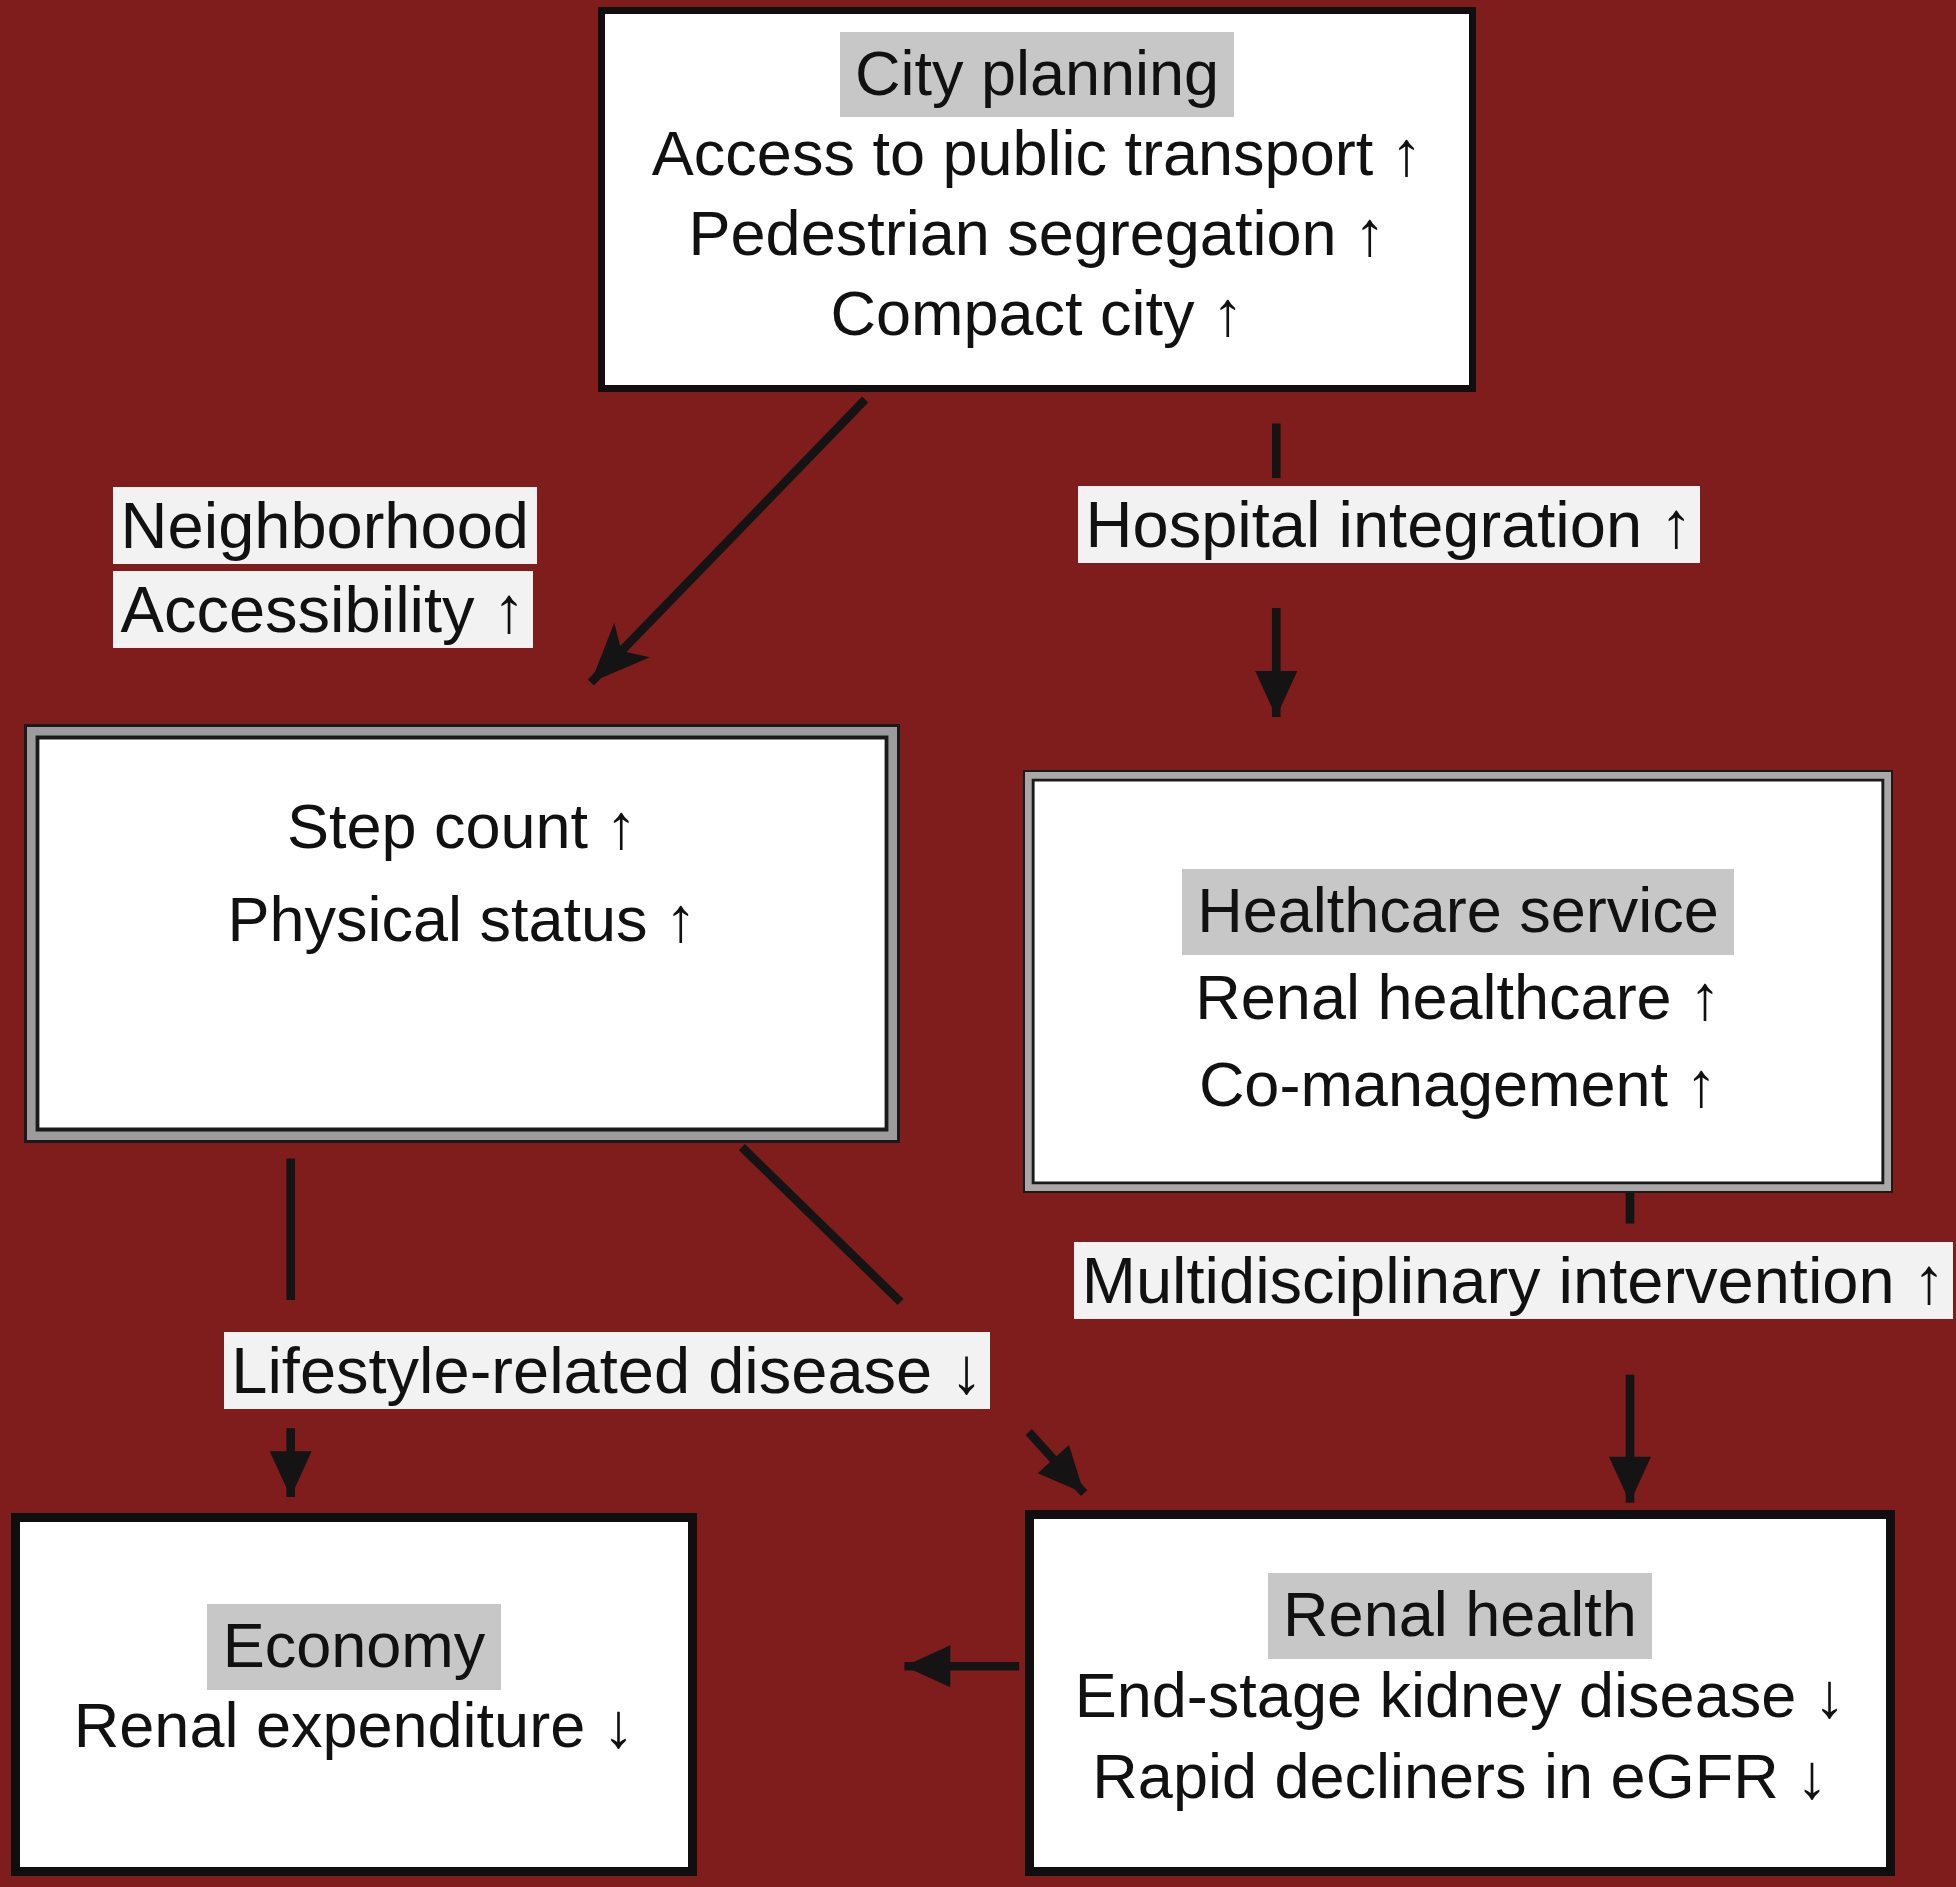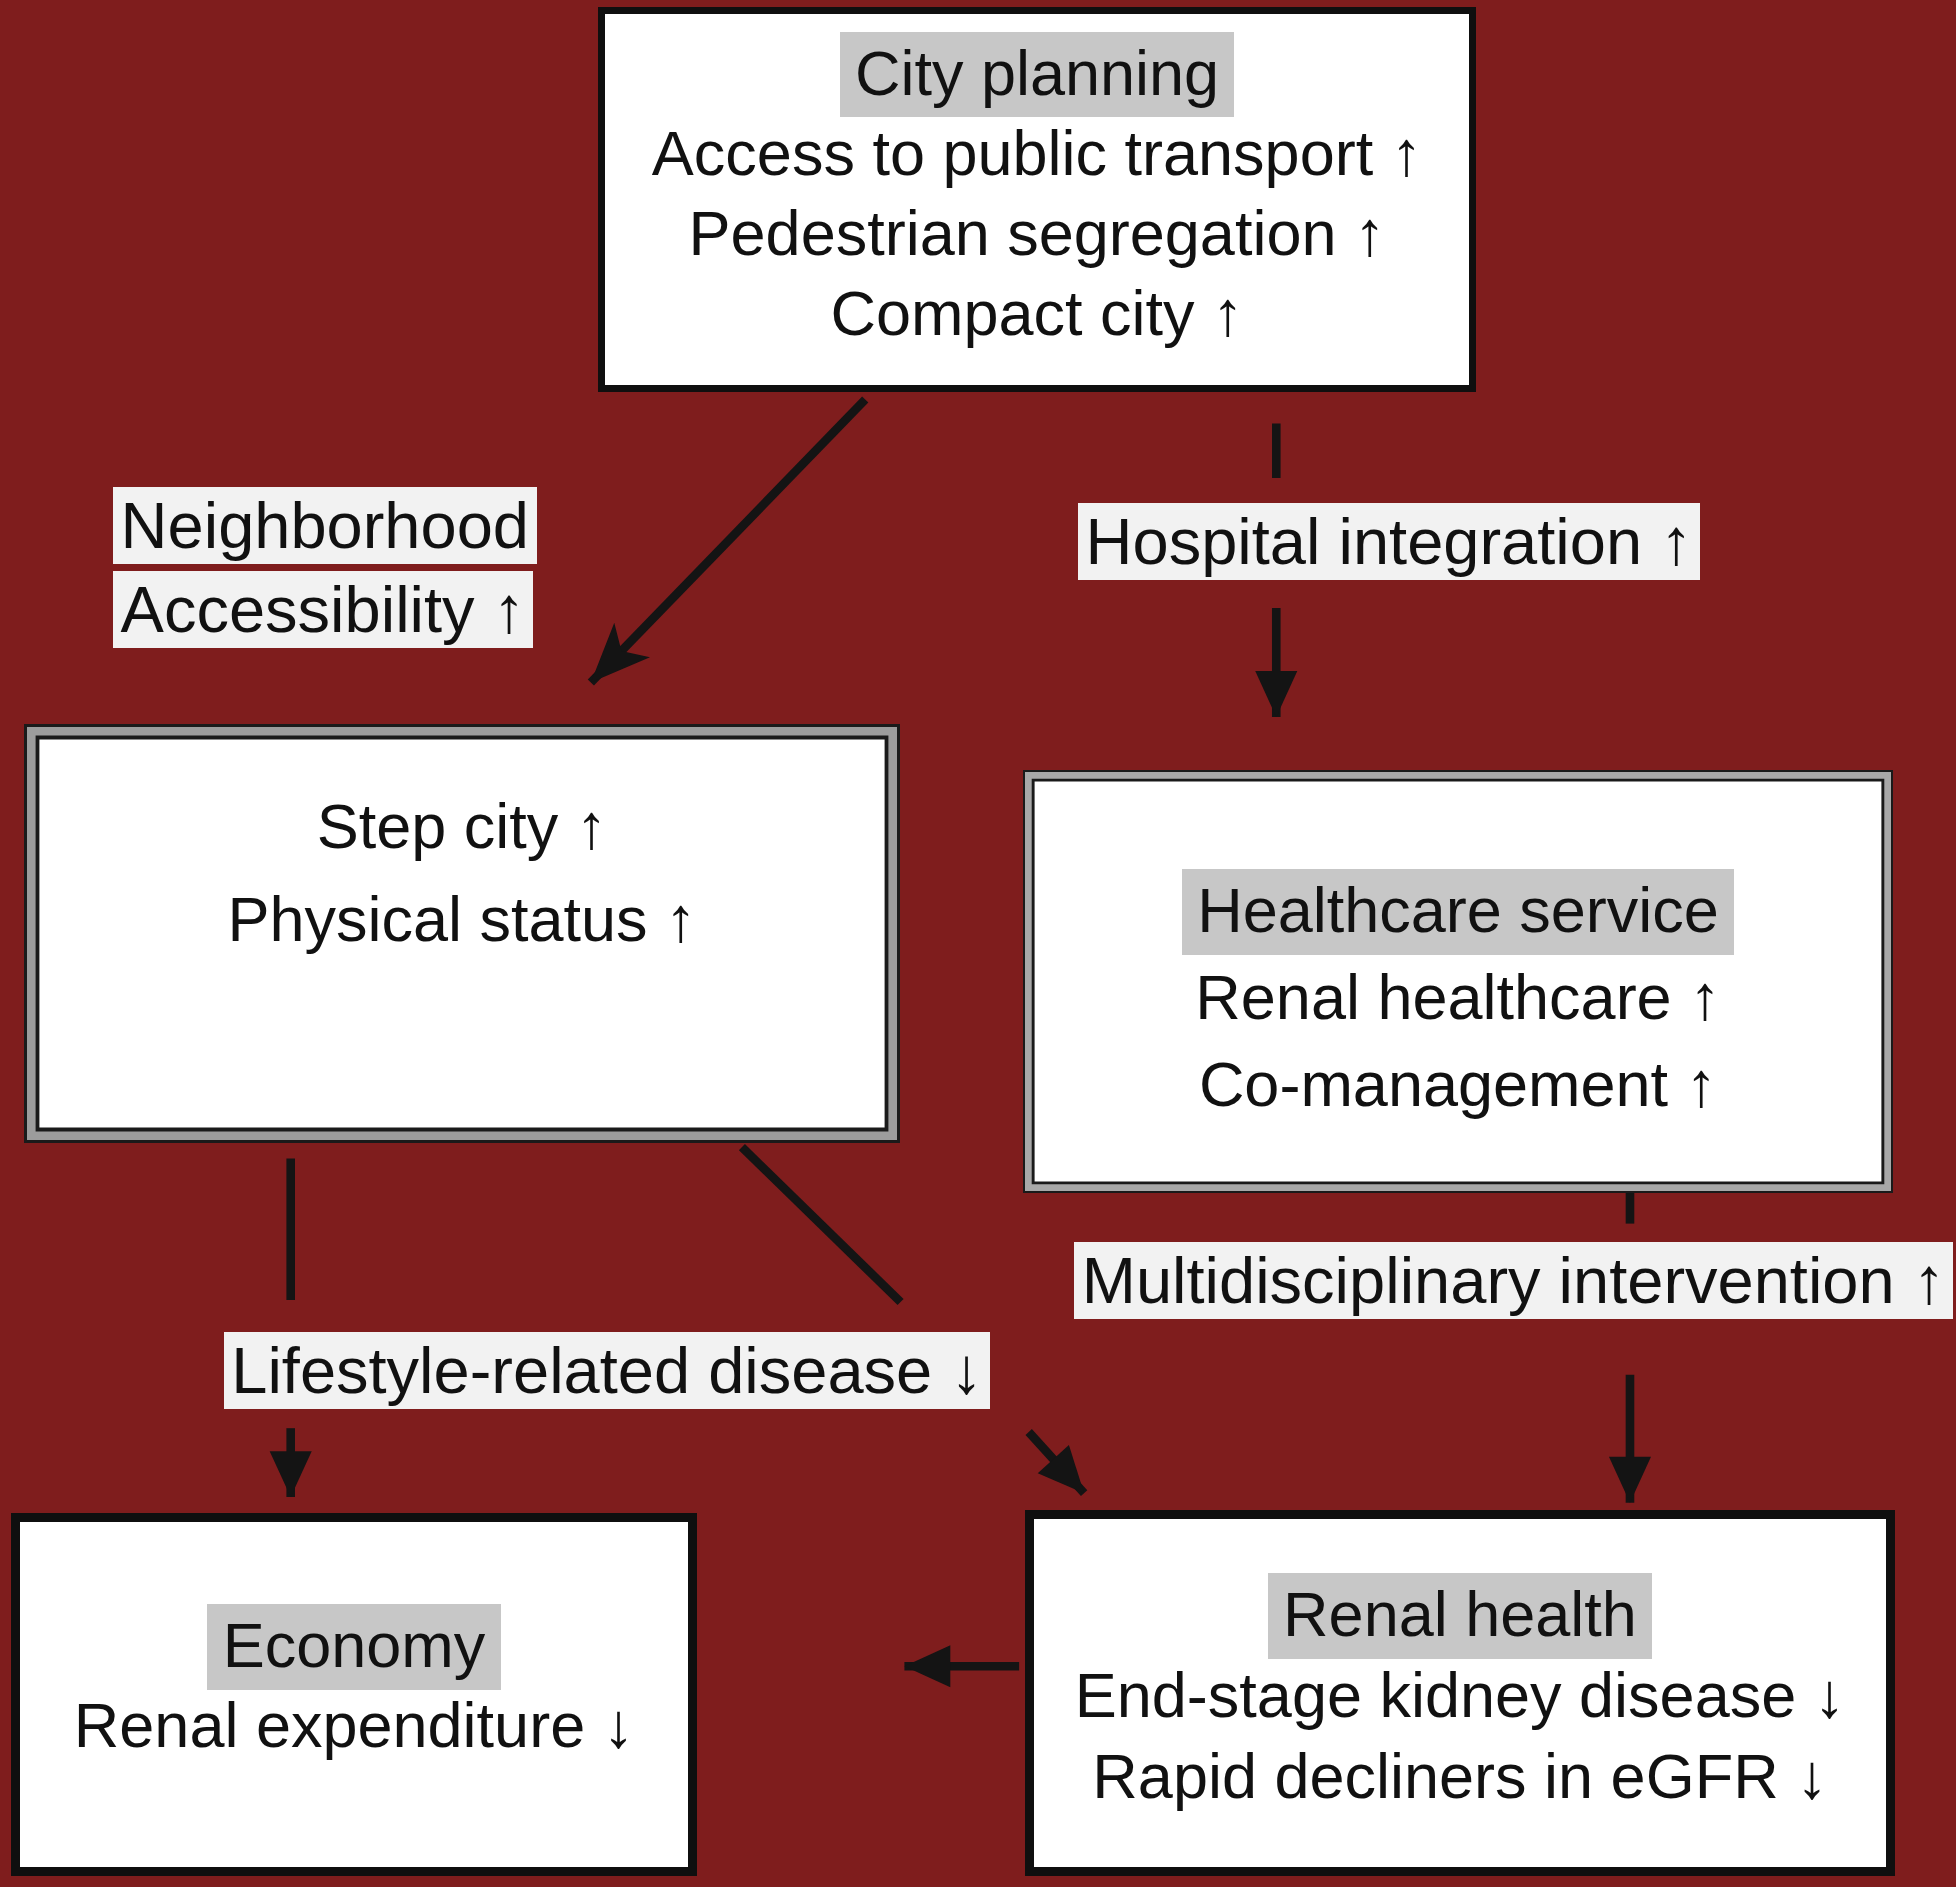--- a/index.html
+++ b/index.html
@@ -58,21 +58,21 @@
   </svg>
 
   <div class="box b-city" style="left:598px;top:6.7px;width:878px;height:385px;--pt:19px;--lh:80px">
     <div class="line"><span class="hl">City planning</span></div>
     <div class="line">Access to public transport ↑</div>
     <div class="line">Pedestrian segregation ↑</div>
     <div class="line">Compact city ↑</div>
   </div>
 
   <div class="box b-double" style="left:24px;top:724px;width:876px;height:419px;--pt:53px;--lh:93px">
-    <div class="line">Step city ↑</div>
+    <div class="line">Step count ↑</div>
     <div class="line">Physical status ↑</div>
   </div>
 
   <div class="box b-double-thin" style="left:1023px;top:722px;width:870px;height:423px;--pt:95px;--lh:87px">
     <div class="line"><span class="hl">Healthcare service</span></div>
     <div class="line">Renal healthcare ↑</div>
     <div class="line">Co-management ↑</div>
   </div>
 
   <div class="box b-thick" style="left:11px;top:1513px;width:686px;height:363px;--pt:83px;--lh:80px">
@@ -84,21 +84,21 @@
     <div class="line"><span class="hl">Renal health</span></div>
     <div class="line">End-stage kidney disease ↓</div>
     <div class="line">Rapid decliners in eGFR ↓</div>
   </div>
 
   <div class="elabel" style="left:113px;top:484px;">
     <div><span class="chip">Neighborhood</span></div>
     <div><span class="chip">Accessibility ↑</span></div>
   </div>
 
-  <div class="elabel" style="left:1078px;top:500px;">
+  <div class="elabel" style="left:1078px;top:483px;">
     <span class="chip">Hospital integration ↑</span>
   </div>
 
   <div class="elabel center" style="left:220px;top:1329px;width:774px;">
     <span class="chip">Lifestyle-related disease ↓</span>
   </div>
 
   <div class="elabel center" style="left:1069px;top:1239px;width:889px;">
     <span class="chip">Multidisciplinary intervention ↑</span>
   </div>

